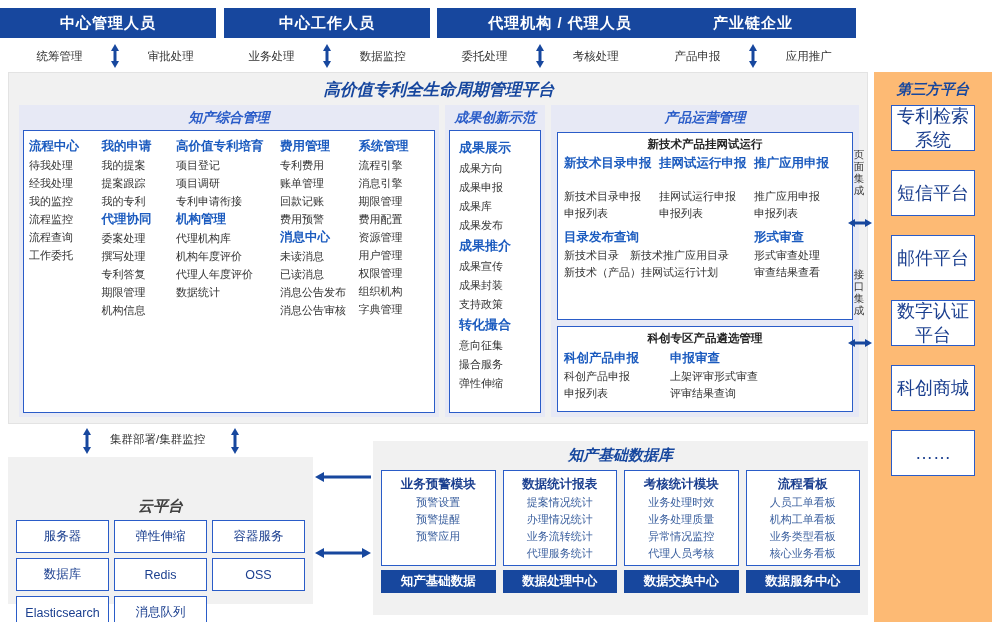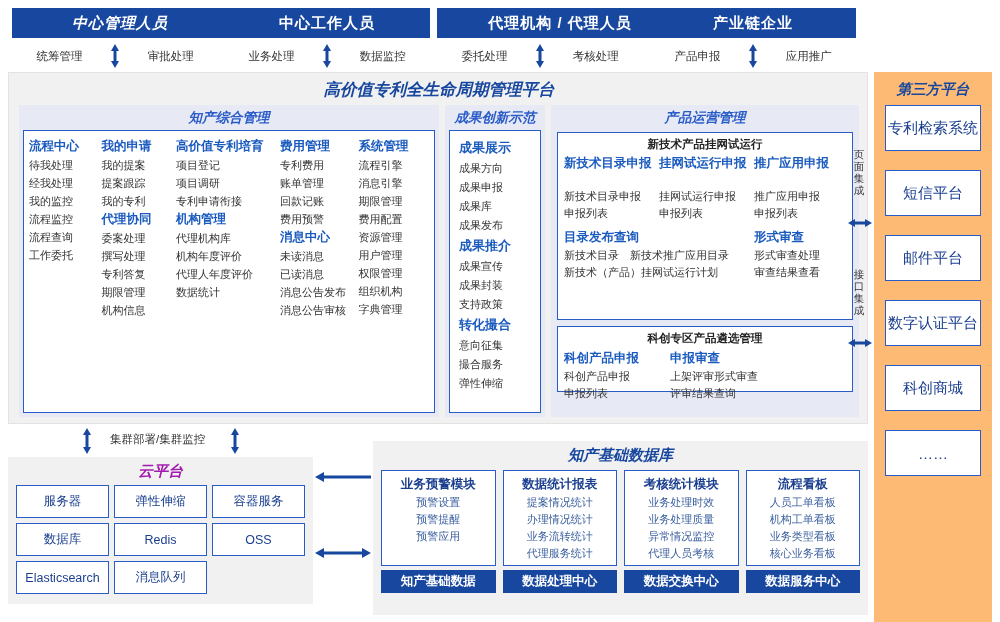--- a/index.html
+++ b/index.html
@@ -41,30 +41,30 @@
 
   
   .subbox { position:absolute; background:#fff; border:1.6px solid #2a5cc8; }
   .subtitle { text-align:center; font-size:11.5px; font-weight:bold; color:#222;
               padding:4px 0 2px; }
 
   
   .third { position:absolute; left:874px; top:72px; width:118px; height:550px; background:#fdba74; }
   .third-title { text-align:center; font-size:14.5px; font-weight:bold; font-style:italic;
                  color:#17479e; padding:8px 0 6px; }
-  .third-box { margin:0 auto 19px; width:96px; height:46px; border:1.7px solid #2a5cc8;
-               background:#fff; font-size:15px; color:#1b3f8f; }
+  .third-box { margin:0 auto 19px; width:84px; height:46px; border:1.7px solid #2a5cc8;
+               background:#fff; font-size:18px; color:#1b3f8f; }
   .intlabel { position:absolute; width:14px; font-size:10.5px; color:#333;
               line-height:12px; text-align:center; word-break:break-all; }
 
   
   .cloud { position:absolute; left:8px; top:457px; width:305px; height:147px;
            background:#f1f1f1; }
   .cloud-title { text-align:center; font-size:15px; font-weight:bold; font-style:italic;
-                 color:#a21caf; padding:5px 0 4px; }
+                 color:#404040; padding:5px 0 4px;margin-top:35px; }
   .cloud-grid { display:grid; grid-template-columns:repeat(3,1fr); gap:5px; padding:0 8px; }
   .cloud-cell { height:33px; border:1.6px solid #2a5cc8; background:#fff;
                 font-size:12.5px; color:#1b3f8f; }
   .cluster-label { position:absolute; left:98px; top:432px; font-size:11.5px; color:#333;margin-left:12px; }
 
   
   .kdb { position:absolute; left:373px; top:441px; width:495px; height:174px; background:#f1f1f1; }
   .kdb-title { text-align:center; font-size:15px; font-weight:bold; font-style:italic;
                color:#17479e; padding:5px 0 5px; }
   .kdb-cols { display:flex; gap:7px; padding:0 8px; }
@@ -76,21 +76,21 @@
               font-size:12.5px; font-weight:bold; }
 
   svg { display:block; overflow:visible; }
 </style>
 </head>
 <body>
 
 <div class="page">
 
   <div id="roles-layer">
-      <div class="role-bar ctr" style="left:12px; width:216px;font-style:italic;">中心管理人员</div>
+      <div class="role-bar ctr" style="left:0; width:216px;">中心管理人员</div>
       <div class="role-sub" style="left:12px; width:206px;">
         <span>统筹管理</span>
         <span>审批处理</span>
       </div>
       <svg class="vArrow" width="14" height="24" style="left:108px;">
         <line x1="7" y1="5" x2="7" y2="19" stroke="#17479e" stroke-width="3"></line>
         <polygon points="7,0 3,7 11,7" fill="#17479e"></polygon>
         <polygon points="7,24 3,17 11,17" fill="#17479e"></polygon>
       </svg>
       <div class="role-bar ctr" style="left:224px; width:206px;">中心工作人员</div>
@@ -244,21 +244,21 @@
               <div class="it" style="line-height:17px;">新技术（产品）挂网试运行计划</div>
             </div>
             <div class="col" style="width:96px;">
               <div class="hd">形式审查</div>
               <div class="it" style="line-height:17px;">形式审查处理</div>
               <div class="it" style="line-height:17px;">审查结果查看</div>
             </div>
           </div>
       </div>
 
-      <div class="subbox" style="left:6px; top:221px; right:6px; height:66px;">
+      <div class="subbox" style="left:6px; top:221px; right:6px; height:86px;">
         <div class="subtitle">科创专区产品遴选管理</div>
         <div style="display:flex; padding:1px 4px 0 6px;" id="po-row3">
             <div class="col" style="width:106px;">
               <div class="hd">科创产品申报</div>
               <div class="it" style="line-height:17px;">科创产品申报</div>
               <div class="it" style="line-height:17px;">申报列表</div>
             </div>
             <div class="col" style="width:150px;">
               <div class="hd">申报审查</div>
               <div class="it" style="line-height:17px;">上架评审形式审查</div>

